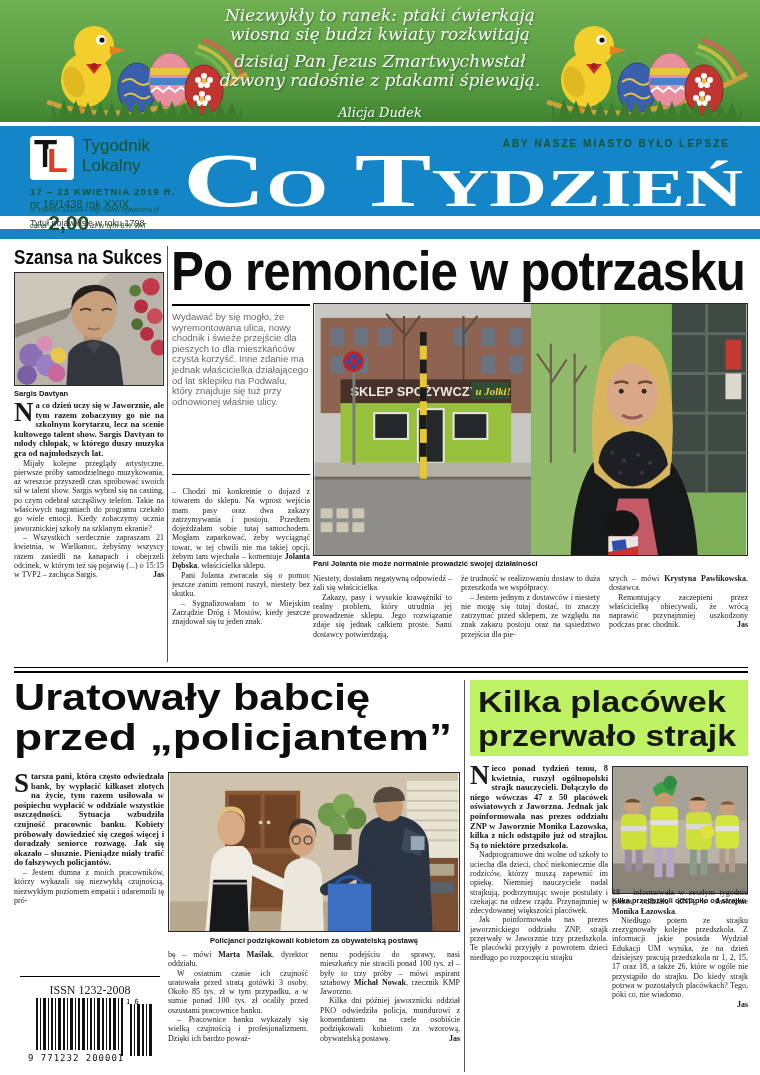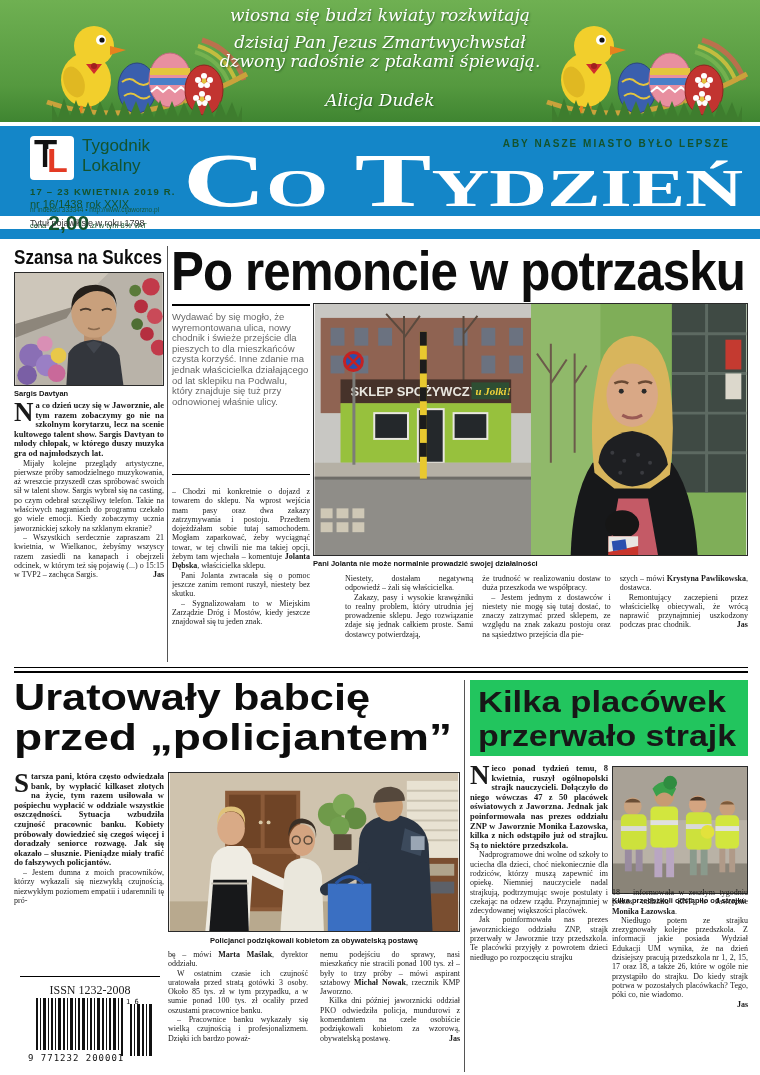--- a/index.html
+++ b/index.html
@@ -7,21 +7,21 @@
         font-family:"Liberation Serif",serif;color:#1a1a1a;}
   .abs{position:absolute;}
 
   
   #banner{left:0;top:0;width:760px;height:122px;
           background:linear-gradient(180deg,#6fb052 0%,#55993f 70%,#3f8531 100%);}
   #banner-text{left:180px;top:6px;width:400px;text-align:center;color:#fff;
                font:italic 17px/19px "DejaVu Serif",serif;
                text-shadow:1px 1px 2px rgba(20,60,20,.55);}
   #banner-text .gap{height:8px;}
-  #banner-text .author{font-size:17px;margin-top:20px;}
+  #banner-text .author{font-size:13px;margin-top:13px;}
 
   
   #masthead{left:0;top:126px;width:760px;height:90px;background:#1486c8;}
   #mast-strip{left:0;top:216px;width:760px;height:13px;background:#fff;}
   #mast-bar{left:0;top:229px;width:760px;height:10px;background:#1486c8;}
   #logo-box{left:30px;top:136px;width:44px;height:44px;background:#fff;border-radius:4px;}
   #logo-box .t{position:absolute;left:4px;top:-4px;font:bold 38px/44px "Liberation Sans",sans-serif;color:#111;}
   #logo-box .l{position:absolute;left:17px;top:2px;font:bold 34px/44px "Liberation Sans",sans-serif;
                color:#e33a24;text-shadow:-2px 0 0 #fff,0 -2px 0 #fff;}
   .mast-white{color:#14532d;font-family:"Liberation Sans",sans-serif;}
@@ -46,21 +46,21 @@
   .serif-body p.ind{text-indent:9px;}
   .lead-bold{font-weight:bold;font-size:8.5px;line-height:9.6px;}
   .dropcap{float:left;font:bold 27px/22px "Liberation Serif",serif;padding-right:2px;}
   .byline{float:right;font-weight:bold;}
   .caption{font:bold 7.5px/9px "Liberation Sans",sans-serif;color:#111;}
   #main-lead{font:9.5px/10.6px "Liberation Sans",sans-serif;color:#676767;
              border-top:2px solid #000;padding-top:6px;text-align:left;}
   .vrule{width:0;border-left:1px solid #555;}
   .hrule2{border-top:1px solid #000;border-bottom:2px solid #000;height:3px;}
   .photo{border:1px solid #2a2a2a;box-sizing:border-box;}
-  #red-box{background:#22c55e;text-align:center;}
+  #red-box{background:#bef264;text-align:center;}
   #red-box svg text{font-family:"Liberation Sans",sans-serif;font-weight:bold;fill:#171717;}
 
   
   #issn-block{text-align:center;font:12px "Liberation Serif",serif;border-top:1px solid #000;padding-top:6px;}
 </style>
 </head>
 <body>
 
 <div id="page">
 
@@ -103,20 +103,21 @@
           <polygon points="34,62 50,62 42,72" fill="#d02c2c"></polygon>
           <circle cx="42" cy="64" r="3" fill="#a01f1f"></circle>
           <path d="M30,104 l-4,12 M38,104 l0,12 M34,116 l-6,4 M34,116 l6,4" stroke="#e8821e" stroke-width="3" fill="none"></path>
           <path d="M0,122 L0,102 L6,116 L12,96 L18,114 L24,98 L30,115 L36,100 L42,116 L48,99 L54,114 L60,100 L66,116 L72,98 L78,113 L84,99 L90,115 L96,100 L102,116 L108,98 L114,114 L120,99 L126,115 L132,100 L138,114 L144,98 L150,115 L156,100 L162,116 L168,99 L174,114 L180,100 L186,116 L190,104 L190,122 Z" fill="#3e7d2e"></path>
         </g>
       </defs>
       <use href="#cluster" x="52" y="2"></use>
       <use href="#cluster" x="552" y="2"></use>
     </svg>
     <div class="abs" id="banner-text">
+      <div>Niezwykły to ranek: ptaki ćwierkają</div>
       <div>wiosna się budzi kwiaty rozkwitają</div>
       <div class="gap"></div>
       <div>dzisiaj Pan Jezus Zmartwychwstał</div>
       <div>dzwony radośnie z ptakami śpiewają.</div>
       <div class="author">Alicja Dudek</div>
     </div>
   </div>
 
   <div class="abs" id="masthead"></div>
   <div class="abs" id="mast-strip"></div>
@@ -282,21 +283,21 @@
         <ellipse cx="310" cy="222" rx="17" ry="14" fill="#161616"></ellipse>
         <rect x="296" y="234" width="30" height="19" fill="#c8352c"></rect>
         <polygon points="296,234 326,234 326,244 296,250" fill="#e8e6e2"></polygon>
         <rect x="300" y="238" width="14" height="10" fill="#2a4fae" transform="rotate(-8 307 243)"></rect>
       </g>
     </g>
   </svg>
   <div class="abs caption" style="left:313px;top:559px;width:435px;">Pani Jolanta nie może normalnie prowadzić swojej działalności</div>
 
   <div class="abs" style="left:313px;top:574px;width:435px;height:90px;display:flex;gap:9px;overflow:hidden;">
-    <div class="serif-body" style="width:139px;margin-left:32px;">
+    <div class="serif-body" style="width:139px;">
       <p>Niestety, dostałam negatywną odpowiedź – żali się właścicielka.</p>
       <p class="ind">Zakazy, pasy i wysokie krawężniki to realny problem, który utrudnia jej prowadzenie sklepu. Jego rozwiązanie zdaje się jednak całkiem proste. Sami dostawcy potwierdzają,</p>
     </div>
     <div class="serif-body" style="width:139px;">
       <p>że trudność w realizowaniu dostaw to duża przeszkoda we współpracy.</p>
       <p class="ind">– Jestem jednym z dostawców i niestety nie mogę się tutaj dostać, to znaczy zatrzymać przed sklepem, ze względu na znak zakazu postoju oraz na sąsiedztwo przejścia dla pie-</p>
     </div>
     <div class="serif-body" style="width:139px;">
       <p><span>szych – mówi </span><b>Krystyna Pawlikowska</b><span>, dostawca.</span></p>
       <p class="ind"><span>Remontujący zaczepieni przez właścicielkę obiecywali, że wrócą naprawić przynajmniej uszkodzony podczas prac chodnik.</span><span class="byline">Jas</span></p>

